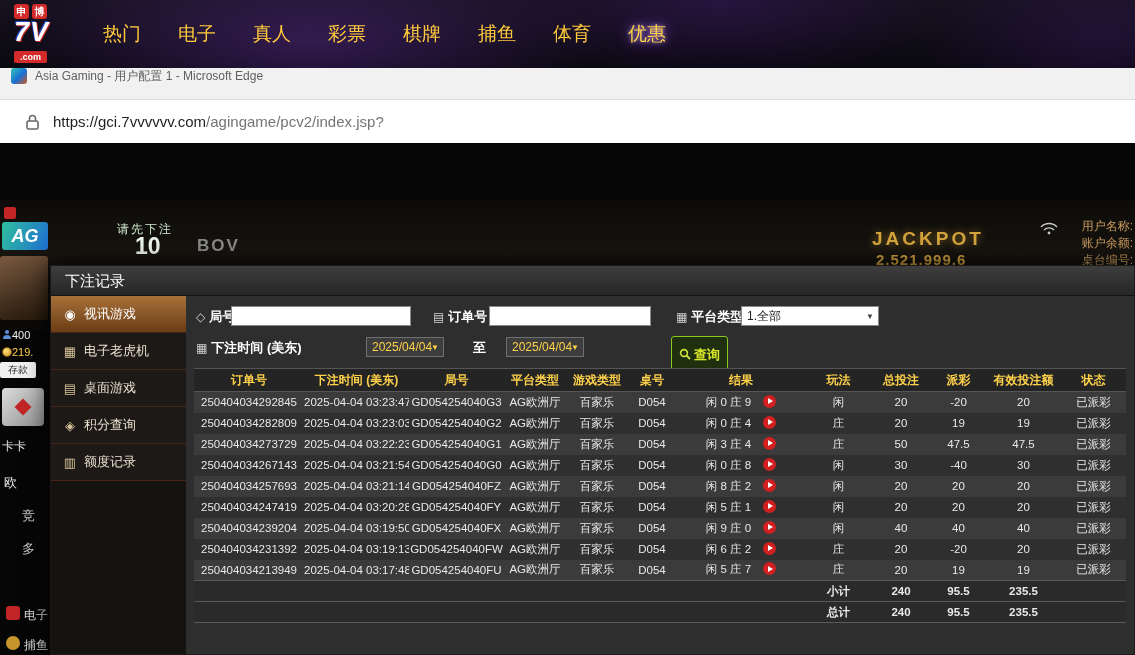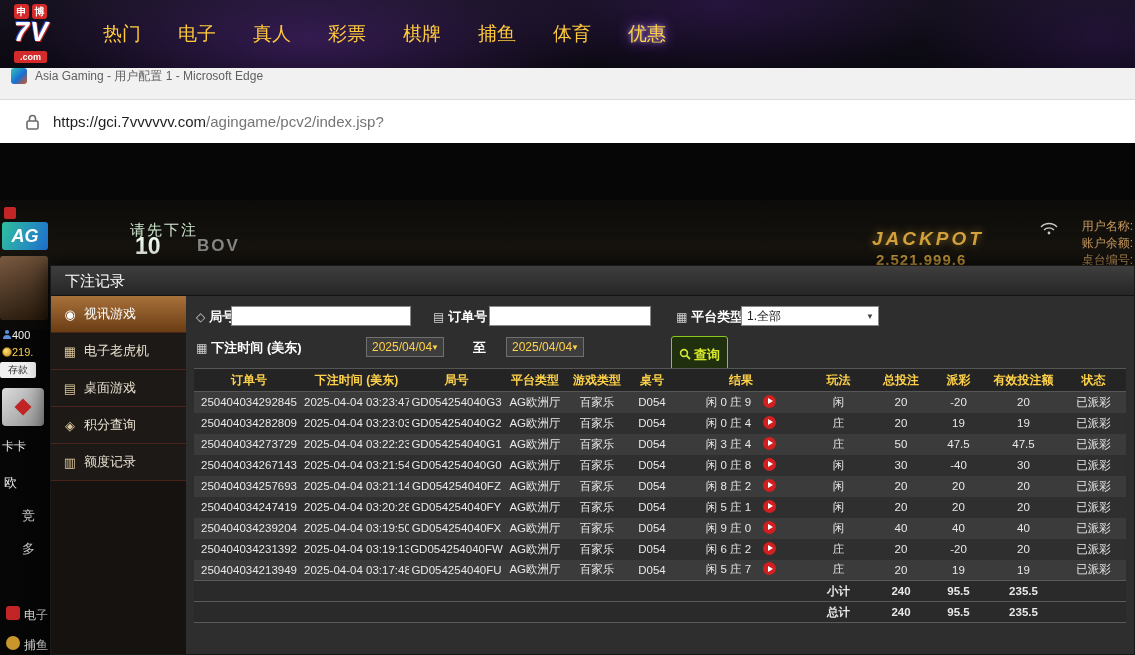--- a/index.html
+++ b/index.html
@@ -36,24 +36,24 @@
   .url-path{font-size:15px;color:#757575}
 
   
   #gamearea{position:absolute;top:143px;left:0;width:1135px;height:512px;background:#060606;overflow:hidden}
   #videoband{position:absolute;left:0;top:57px;width:1135px;height:130px;
     background:linear-gradient(180deg,#0c0b09,#17140f 40%,#0a0908)}
   .red-chip{position:absolute;left:4px;top:64px;width:12px;height:12px;background:#c22525;border-radius:2px}
   .rail-logo{position:absolute;left:2px;top:79px;width:46px;height:28px;border-radius:3px;
     background:linear-gradient(110deg,#2fbf9f,#1f6fd0);display:flex;align-items:center;justify-content:center}
   .rail-logo span{color:#fff;font-weight:bold;font-style:italic;font-size:18px}
-  .bet-prompt{position:absolute;left:130px;top:78px;font-size:15px;color:#cfe8cf;letter-spacing:2px}
+  .bet-prompt{position:absolute;left:117px;top:78px;font-size:12px;color:#cfe8cf;letter-spacing:2px}
   .bet-timer{position:absolute;left:135px;top:90px;font-size:23px;font-weight:bold;color:#eef7ee}
   .bov{position:absolute;left:197px;top:93px;font-size:17px;font-weight:bold;color:#8a8a8a;letter-spacing:2px}
-  .jackpot{position:absolute;left:872px;top:85px;font-size:19px;font-weight:bold;font-style:italic;
+  .jackpot{position:absolute;left:872px;top:85px;font-size:19px;font-weight:bold;
     color:#d4a33c;letter-spacing:3px;text-shadow:0 0 8px rgba(212,163,60,.6)}
   .jackpot-num{position:absolute;left:876px;top:108px;font-size:15px;font-weight:bold;color:#d4a33c;letter-spacing:1px}
   .wifi{position:absolute;left:1040px;top:78px}
   .user-info{position:absolute;right:2px;top:75px;text-align:right}
   .user-info div{font-size:12px;color:#c89a5f;line-height:17px}
 
   
   .avatar{position:absolute;left:0;top:113px;width:48px;height:64px;border-radius:3px;
     background:linear-gradient(160deg,#7a5a40,#43301f 60%,#241709)}
   .stat{position:absolute;left:2px;display:flex;align-items:center;font-size:11px;color:#f0f0f0}

